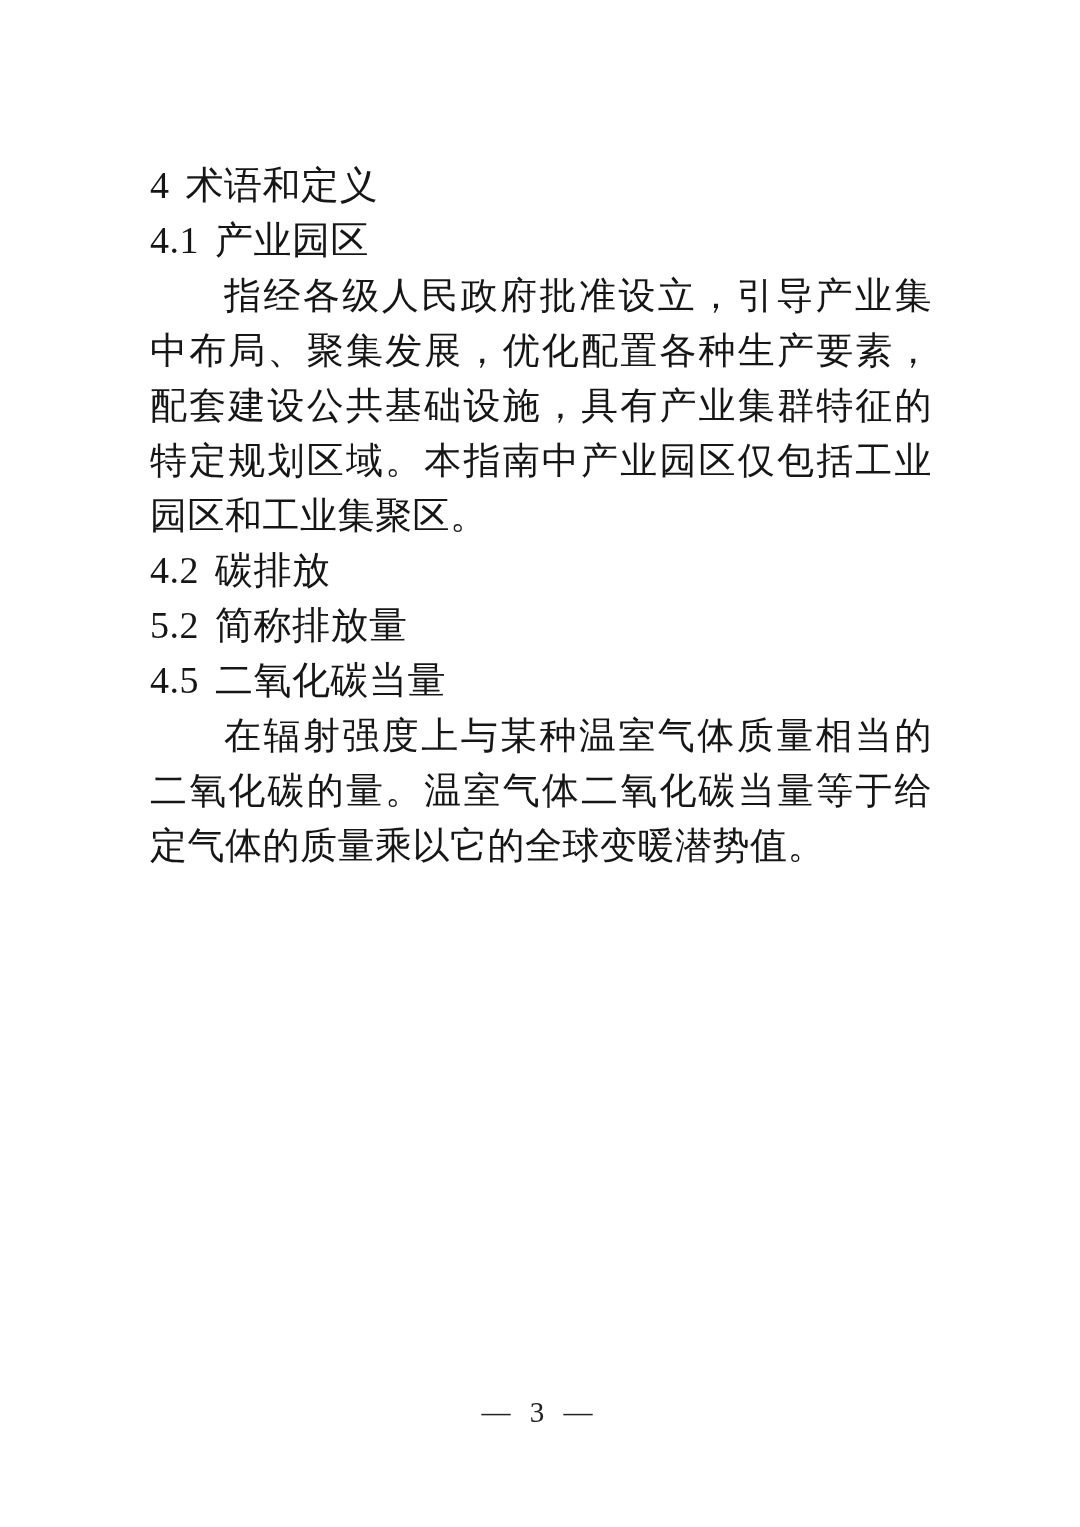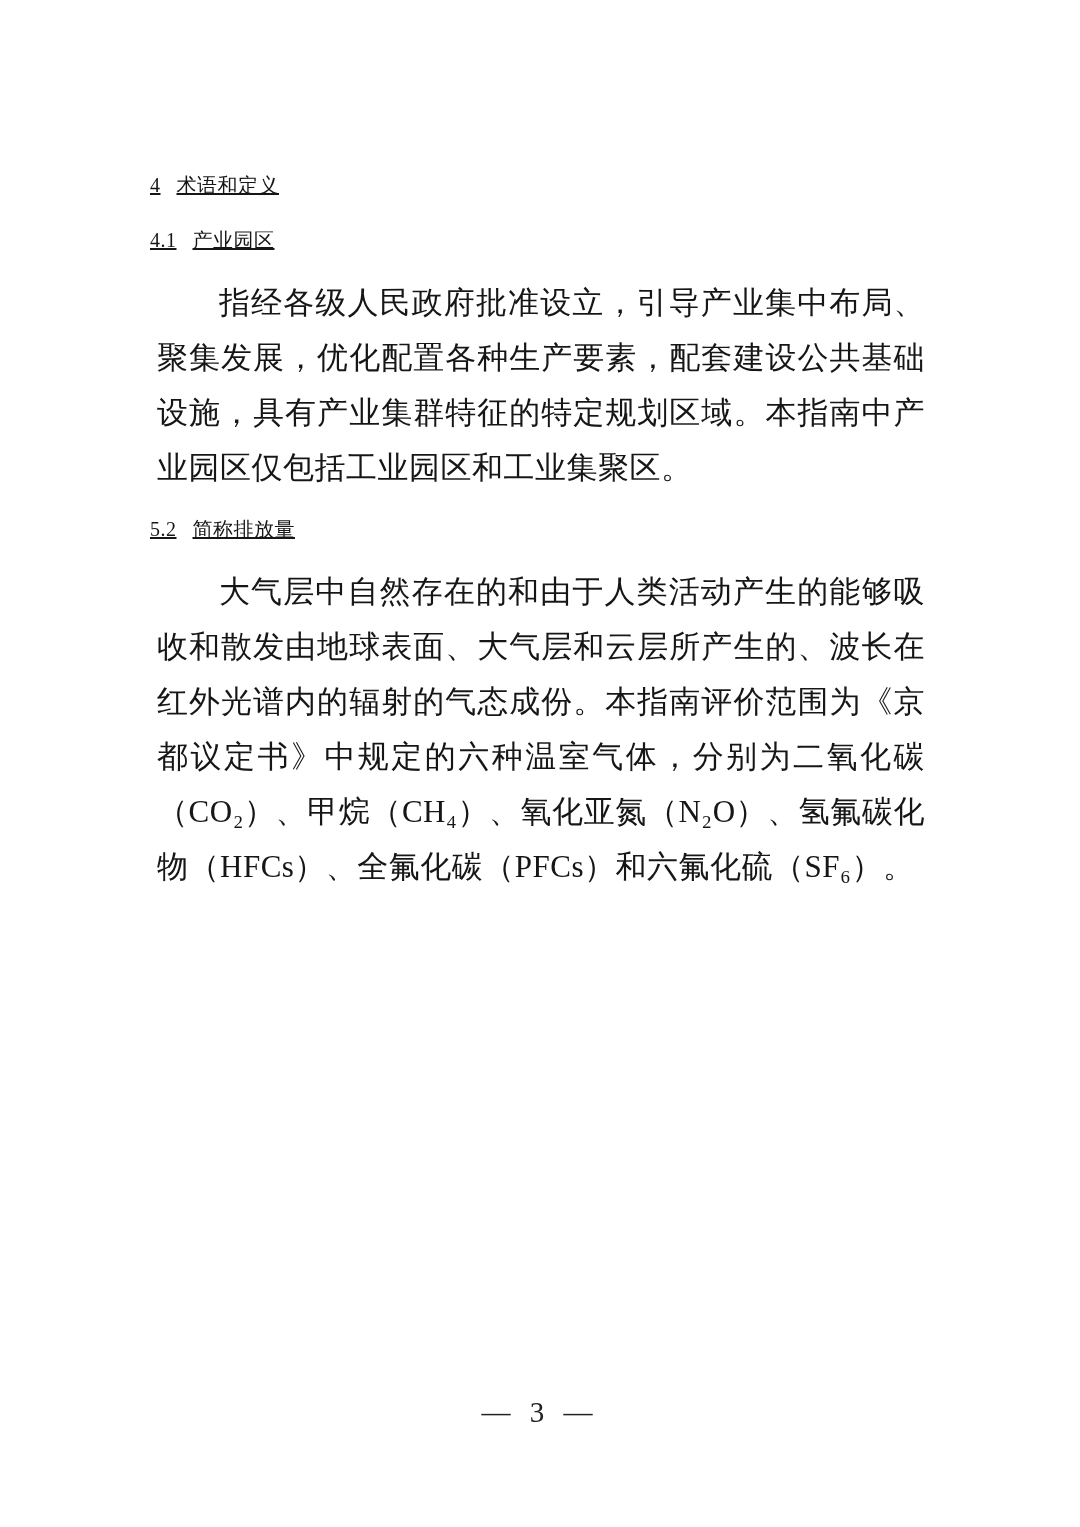--- a/index.html
+++ b/index.html
@@ -19,35 +19,34 @@
   }
   .content {
     position: absolute;
     left: 150px;
     top: 158px;
     width: 782px;
   }
   .chapter-heading,
   .section-heading {
     margin: 0;
-    font-size: 20px;
+    font-size: 38px;
     font-weight: 500;
     line-height: 55px;
     letter-spacing: 0.5px;
     white-space: nowrap;
-    text-decoration: underline;
   }
   .sec-num {
     font-family: "Liberation Serif", "DejaVu Serif", serif;
     font-weight: 400;
     margin-right: 16px;
   }
   .para {
-    margin: 7px;
-    font-size: 31px;
+    margin: 0;
+    font-size: 37px;
     font-weight: 400;
     line-height: 55px;
     letter-spacing: 0.5px;
     text-indent: 2em;
     text-align: justify;
     text-justify: inter-ideograph;
   }
   .footer {
     position: absolute;
     left: 0;
@@ -68,27 +67,31 @@
   <main class="content">
 
     <h1 class="chapter-heading"><span class="sec-num">4</span><span>术语和定义</span></h1>
 
     <section>
       <h2 class="section-heading"><span class="sec-num">4.1</span><span>产业园区</span></h2>
       <p class="para">指经各级人民政府批准设立，引导产业集中布局、聚集发展，优化配置各种生产要素，配套建设公共基础设施，具有产业集群特征的特定规划区域。本指南中产业园区仅包括工业园区和工业集聚区。</p>
     </section>
 
     <section>
+      <h2 class="section-heading"><span class="sec-num">4.2</span><span>碳排放</span></h2>
     </section>
 
     <section>
       <h2 class="section-heading"><span class="sec-num">5.2</span><span>简称排放量</span></h2>
-      <p class="para">大气层中自然存在的和由于人类活动产生的能够吸收和散发由地球表面、大气层和云层所产生的、波长在红外光谱内的辐射的气态成份。本指南评价范围为《京都议定书》中规定的六种温室气体，分别为二氧化碳（CO₂）、甲烷（CH₄）、氧化亚氮（N₂O）、氢氟碳化物（HFCs）、全氟化碳（PFCs）和六氟化硫（SF₆）。</p>
     </section>
 
     <section>
     </section>
 
+    <section>
+      <h2 class="section-heading"><span class="sec-num">4.5</span><span>二氧化碳当量</span></h2>
+      <p class="para">在辐射强度上与某种温室气体质量相当的二氧化碳的量。温室气体二氧化碳当量等于给定气体的质量乘以它的全球变暖潜势值。</p>
+    </section>
 
   </main>
 
   <div class="footer"><span>— 3 —</span></div>
 </div>
 
 </body></html>

